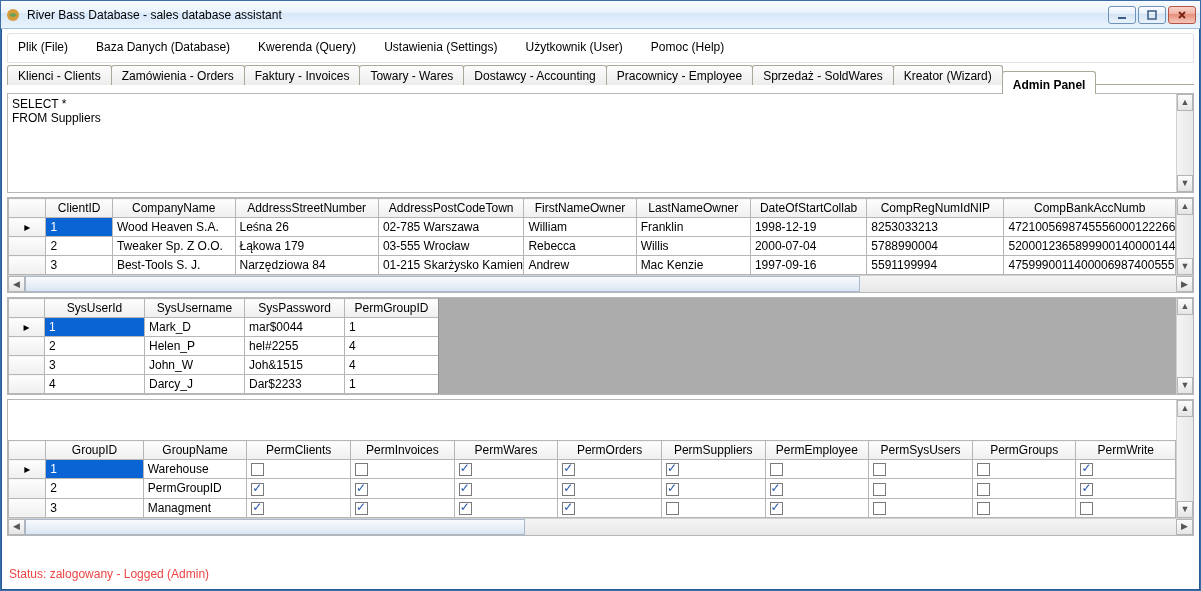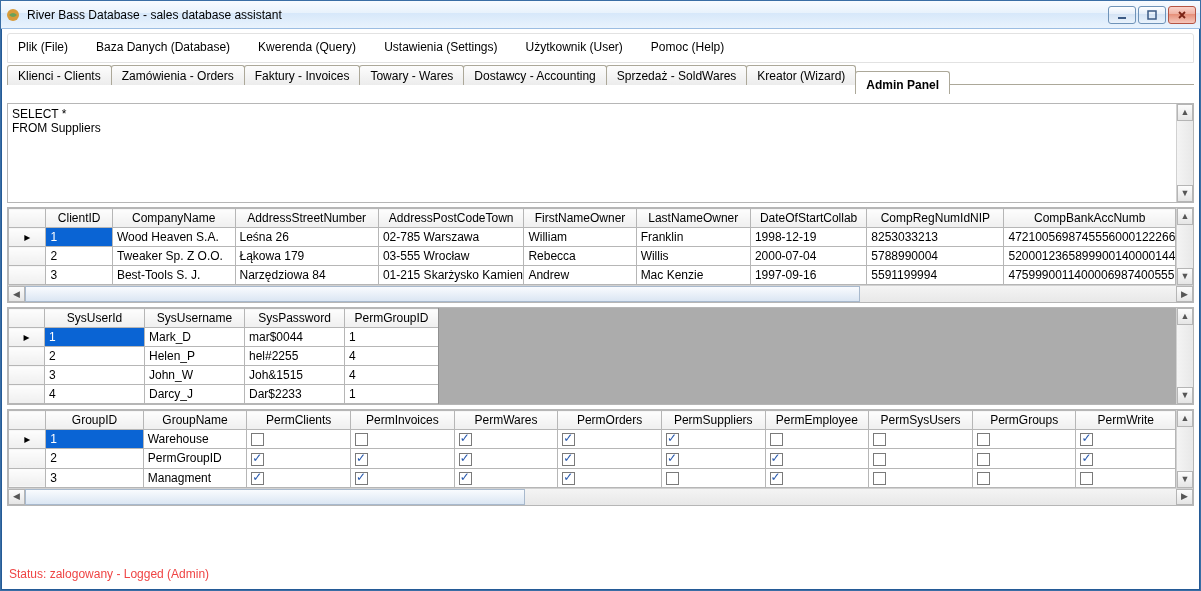--- a/index.html
+++ b/index.html
@@ -14,21 +14,21 @@
   .winbtn svg { width:10px; height:10px; }
 
   .menubar { height:30px; padding:4px 6px; display:flex; gap:20px; align-items:flex-start; border-bottom:1px solid #e2e2e2; margin:4px 6px 0 6px; border-left:1px solid #e2e2e2; border-right:1px solid #e2e2e2; border-top:1px solid #e2e2e2; border-radius:3px 3px 0 0; background:#fff; }
   .menubar .mi { padding:2px 4px; cursor:default; }
 
   .tabstrip { display:flex; align-items:flex-end; margin:0 6px; height:22px; border-bottom:1px solid #aca899; }
   .tab { padding:3px 10px 2px 10px; border:1px solid #aca899; border-bottom:none; background:linear-gradient(#fdfdfd,#ececec); margin-right:-1px; font-size:12px; position:relative; top:1px; border-radius:3px 3px 0 0; }
   .tab.active { background:#fff; top:10px; padding-top:6px; z-index:2;font-weight:bold; }
   .tab.active::after { content:""; position:absolute; left:0; right:0; bottom:-1px; height:1px; background:#fff; }
 
-  .content { padding:18px 6px 2px 6px; }
+  .content { padding:8px 6px 2px 6px; }
   .panel { border:1px solid #b6b6b6; background:#fff; position:relative; }
 
   .sqlbox { height:98px; display:flex; }
   .sqlbox textarea { flex:1; border:none; resize:none; padding:3px 4px; font-family:"Segoe UI", Tahoma, sans-serif; font-size:12px; outline:none; }
   .vscroll { width:17px; background:linear-gradient(to right,#f4f4f4,#e8e8e8); border-left:1px solid #d1d1d1; position:relative; }
   .vscroll .arrow { position:absolute; left:0; right:0; height:17px; border:1px solid #b5b5b5; background:linear-gradient(#fcfcfc,#e5e5e5); display:flex; align-items:center; justify-content:center; }
   .vscroll .top { top:0; } .vscroll .bot { bottom:0; }
   .hscroll { height:17px; background:linear-gradient(#f4f4f4,#e8e8e8); border-top:1px solid #d1d1d1; position:relative; }
   .hscroll .arrow { position:absolute; top:0; bottom:0; width:17px; border:1px solid #b5b5b5; background:linear-gradient(#fcfcfc,#e5e5e5); display:flex; align-items:center; justify-content:center; }
   .hscroll .left { left:0; } .hscroll .right { right:0; }
@@ -103,20 +103,21 @@
     <span class="mi">Użytkownik (User)</span>
     <span class="mi">Pomoc (Help)</span>
   </div>
 
   <div class="tabstrip">
     <div class="tab">Klienci - Clients</div>
     <div class="tab">Zamówienia - Orders</div>
     <div class="tab">Faktury - Invoices</div>
     <div class="tab">Towary - Wares</div>
     <div class="tab">Dostawcy - Accounting</div>
+    <div class="tab">Pracownicy - Employee</div>
     <div class="tab">Sprzedaż - SoldWares</div>
     <div class="tab">Kreator (Wizard)</div>
     <div class="tab active">Admin Panel</div>
   </div>
 
   <div class="content">
 
     <div class="panel" style="margin-bottom:4px;">
       <div class="sqlbox">
         <textarea spellcheck="false" style="">SELECT *
@@ -279,21 +280,21 @@
             <span class="tri">▲</span>
           </div>
         <div class="arrow bot">
             <span class="tri">▼</span>
           </div>
       </div>
     </div>
 
     <div class="panel grid grid3">
       <div style="display:flex;">
-        <div class="gridwrap" style="flex:1;">
+        <div class="gridwrap" style="flex:1;margin-top:40px;">
           <table class="dg">
             <colgroup>
                 <col class="c0">
                 <col class="c1">
                 <col class="c2">
                 <col class="c3">
                 <col class="c4">
                 <col class="c5">
                 <col class="c6">
                 <col class="c7">

